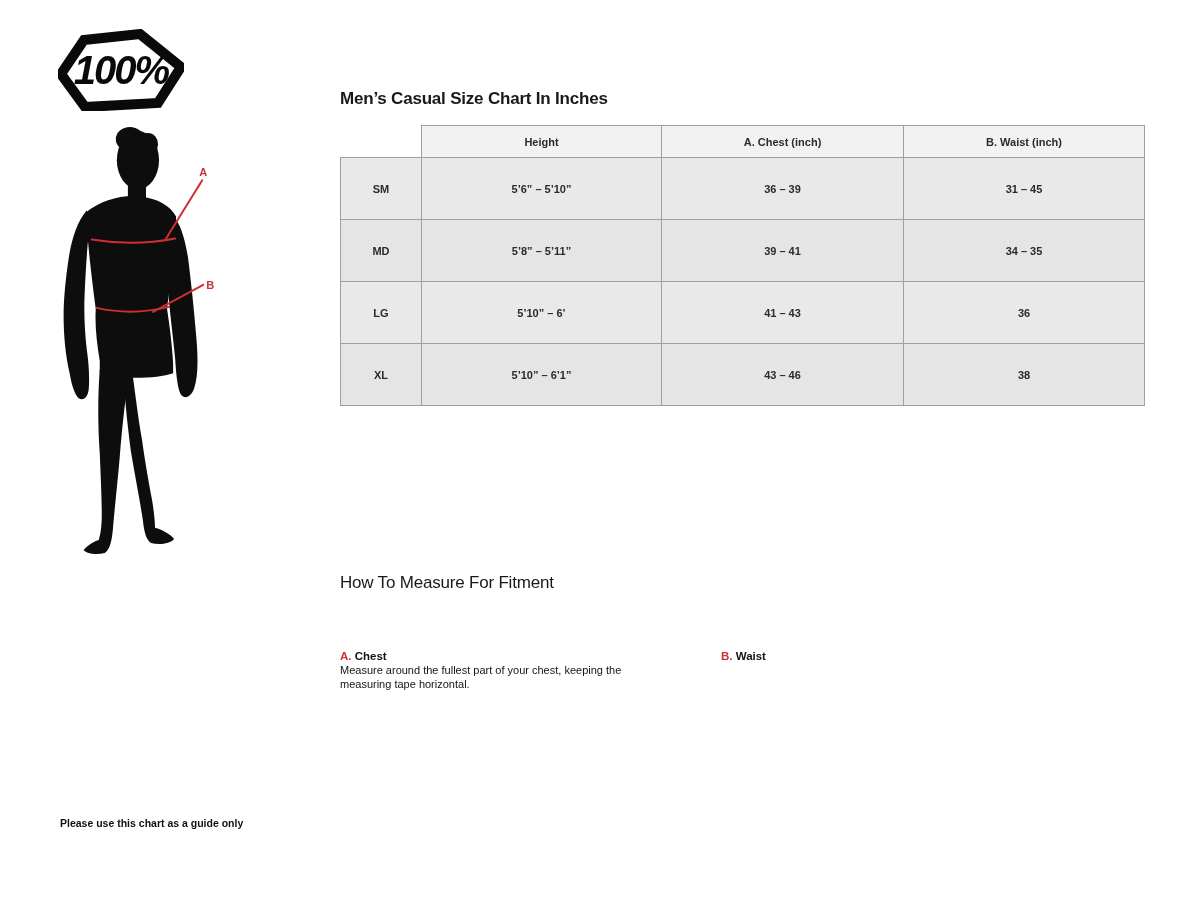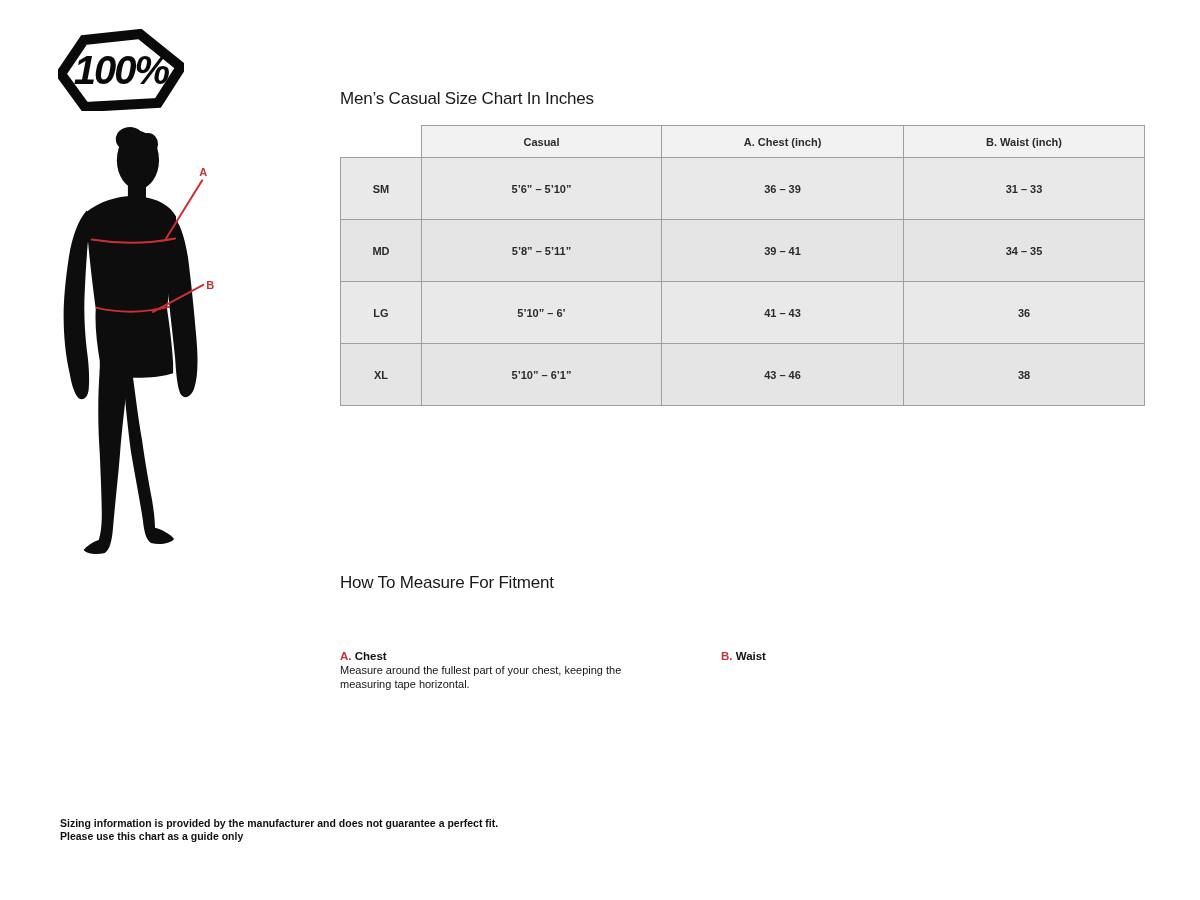--- a/index.html
+++ b/index.html
@@ -8,21 +8,21 @@
 
   .abs { position: absolute; }
 
   
   .logo { left: 58px; top: 29px; width: 126px; height: 82px; }
 
   
   .figure { left: 55px; top: 110px; width: 192px; height: 452px; }
 
   
-  .chart-title { left: 340px; top: 89px; font-size: 17px; font-weight: 400; letter-spacing: -0.2px; color: #191919; }
+  .chart-title { left: 340px; top: 89px; font-size: 17px; font-weight: 700; letter-spacing: -0.2px; color: #191919; }
 
   table.size-table { position: absolute; left: 340px; top: 125px; border-collapse: collapse; table-layout: fixed; }
   table.size-table th, table.size-table td {
     border: 1px solid #9f9f9f;
     font-size: 11px; font-weight: 700; color: #2b2b2b;
     text-align: center; vertical-align: middle;
   }
   table.size-table col.c0 { width: 81px; }
   table.size-table col.c1 { width: 240px; }
   table.size-table col.c2 { width: 242px; }
@@ -107,31 +107,31 @@
 <table class="size-table">
   <colgroup>
       <col class="c0">
       <col class="c1">
       <col class="c2">
       <col class="c3">
     </colgroup>
   <thead>
     <tr>
       <th class="corner"></th>
-      <th>Casual</th>
+      <th>Height</th>
       <th>A. Chest (inch)</th>
       <th>B. Waist (inch)</th>
     </tr>
   </thead>
   <tbody>
     <tr class="shade">
       <td>SM</td>
       <td>5’6” – 5’10”</td>
       <td>36 – 39</td>
-      <td>31 – 33</td>
+      <td>31 – 45</td>
     </tr>
     <tr class="plain">
       <td>MD</td>
       <td>5’8” – 5’11”</td>
       <td>39 – 41</td>
       <td>34 – 35</td>
     </tr>
     <tr class="shade">
       <td>LG</td>
       <td>5’10” – 6’</td>
@@ -160,15 +160,14 @@
     <div class="measure-item item-b">
       <div class="measure-label">
         <span class="key">B.</span>
         <span>Waist</span>
       </div>
     </div>
   </div>
 </div>
 
 <div class="abs footer">
-  <div>Sizing information is provided by the manufacturer and does not guarantee a perfect fit.</div>
   <div>Please use this chart as a guide only</div>
 </div>
 
 </body></html>

